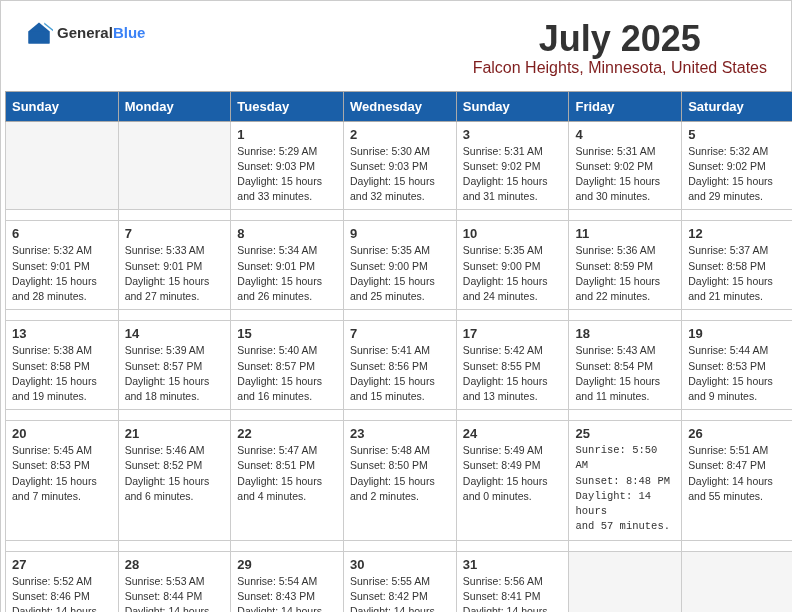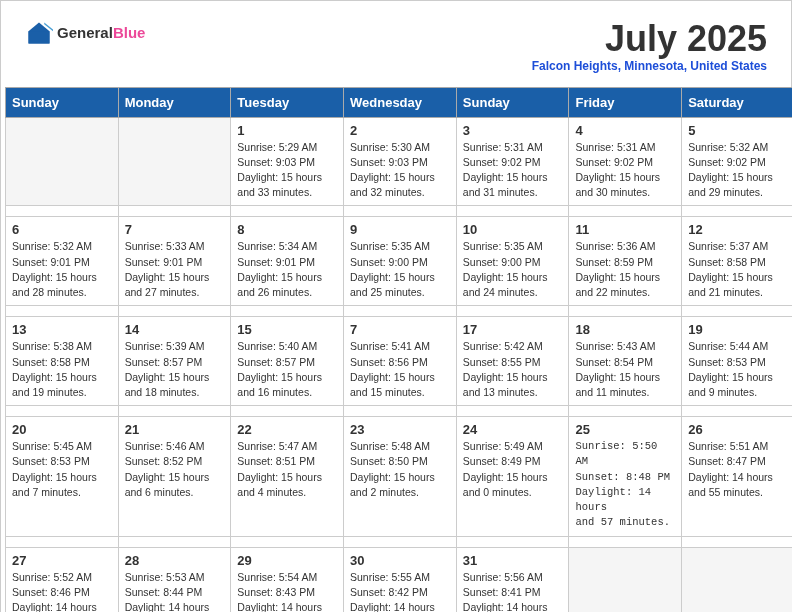--- a/index.html
+++ b/index.html
@@ -32,39 +32,39 @@
       line-height: 1.1;
     }
     .logo-general {
       font-size: 15px;
       font-weight: bold;
       color: #333;
     }
     .logo-blue {
       font-size: 15px;
       font-weight: bold;
-      color: #ec4899;
+      color: #3b82f6;
     }
     .logo-icon {
       width: 28px;
       height: 28px;
     }
     .title-block {
-      text-align: right;
+      text-align: center;
     }
     .title-block h1 {
       font-size: 36px;
       font-weight: bold;
       color: #333;
       line-height: 1.1;
     }
     .title-block h2 {
-      font-size: 12px;
-      font-weight: bold;
-      color: #1d4ed8;
+      font-size: 16px;
+      font-weight: normal;
+      color: #7f1d1d;
     }
     .calendar {
       width: 100%;
       border-collapse: collapse;
       margin: 4px;
     }
     .calendar thead tr th {
       background: #1a5fa8;
       color: #fff;
       font-size: 13px;

